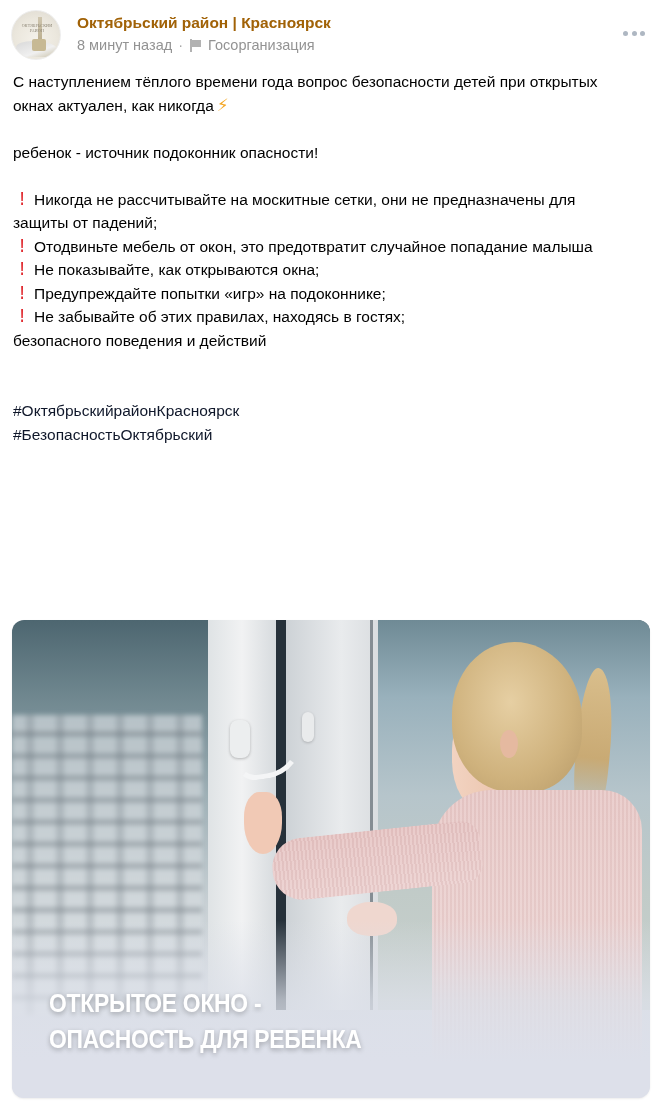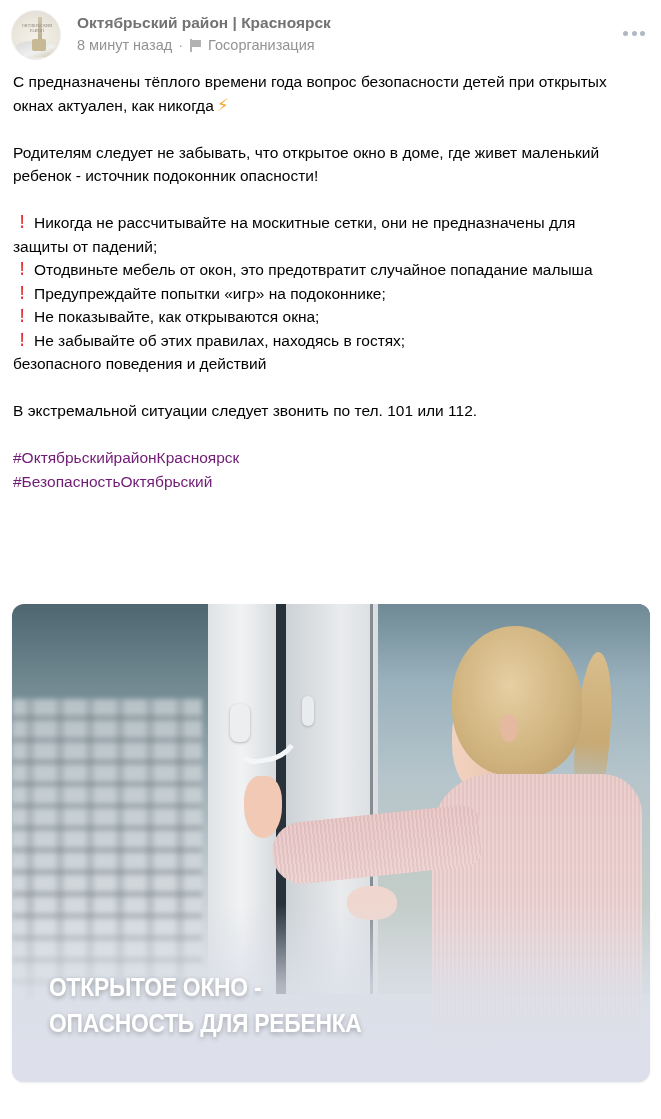--- a/index.html
+++ b/index.html
@@ -31,21 +31,21 @@
       position: absolute; left: 20px; top: 28px; width: 14px; height: 12px;
       background: #c7b994; border-radius: 2px;
     }
     .avatar .av-snow {
       position: absolute; left: 4px; top: 30px; width: 42px; height: 16px;
       background: linear-gradient(160deg, #d8d8d8, #f0f0f0 60%, #c9c1a8);
       border-radius: 40% 60% 10% 10%;
     }
     .group-name {
       position: absolute; left: 77px; top: 14px;
-      font-size: 15.5px; font-weight: bold; color: #737373; white-space: nowrap;
+      font-size: 15.5px; font-weight: bold; color: #a16207; white-space: nowrap;
     }
     .meta { position: absolute; left: 77px; top: 37px; font-size: 14.5px; color: #939393; white-space: nowrap; display: flex; align-items: center; }
     .meta .dot { margin: 0 6px; color: #a8a8a8; }
     .flag-icon { display: inline-block; width: 12px; height: 13px; margin-right: 7px; position: relative; }
     .flag-icon::before { content: ""; position: absolute; left: 1px; top: 0; width: 2px; height: 13px; background: #b2b2b2; }
     .flag-icon::after { content: ""; position: absolute; left: 3px; top: 1px; width: 9px; height: 7px; background: #b2b2b2; }
     .more-button {
       position: absolute; right: 16px; top: 28px; width: 22px; height: 10px;
       display: flex; justify-content: space-between; align-items: center; cursor: pointer;
     }
@@ -53,25 +53,25 @@
 
     
     .post-text {
       position: absolute; left: 13px; top: 70px; width: 636px;
       font-size: 15.5px; line-height: 23.5px; color: #000;
     }
     .post-text p { margin: 0; }
     .post-text .gap { height: 23.5px; }
     .warn { color: #e0262c; font-weight: bold; display: inline-block; width: 14px; text-align: center; margin-left: 2px; margin-right: 5px; font-size: 18px; line-height: 18px; transform: scaleX(0.7); }
     .bolt { color: #f4a623; font-size: 17px; margin-left: 3px; }
-    .hashtag { color: #701a75; text-decoration: none; display: block; }
+    .hashtag { color: #0f172a; text-decoration: none; display: block; }
 
     
     .post-image {
-      position: absolute; left: 12px; top: 604px; width: 638px; height: 478px;
+      position: absolute; left: 12px; top: 620px; width: 638px; height: 478px;
       border-radius: 12px; overflow: hidden;
       background: linear-gradient(180deg, #4d6670 0%, #6d858d 15%, #a0b1b7 38%, #c8d0d4 60%, #d9dde3 80%, #dde0e9 100%);
       box-shadow: 0 1px 2px rgba(0,0,0,0.08);
     }
     .img-buildings {
       position: absolute; left: 0; top: 95px; width: 190px; height: 300px;
       background:
         repeating-linear-gradient(90deg, rgba(255,255,255,0) 0 14px, rgba(90,100,108,0.25) 14px 22px, rgba(255,255,255,0) 22px 30px),
         repeating-linear-gradient(180deg, rgba(255,255,255,0) 0 16px, rgba(80,90,98,0.35) 16px 22px),
         linear-gradient(180deg, #c2cbd0, #dde2e5);
@@ -163,39 +163,37 @@
       <span>Госорганизация</span>
     </div>
     <div class="more-button">
       <span></span>
       <span></span>
       <span></span>
     </div>
   </div>
 
   <div class="post-text">
-    <p><span>С предназначены тёплого времени года вопрос безопасности детей при открытых</span></p>
+    <p><span>С наступлением тёплого времени года вопрос безопасности детей при открытых</span></p>
     <p><span>окнах актуален, как никогда</span><span class="bolt">⚡</span></p>
     <div class="gap"></div>
-    <p><span>Родителям следует не забывать, что открытое окно в доме, где живет маленький</span></p>
     <p><span>ребенок - источник подоконник опасности!</span></p>
     <div class="gap"></div>
 
     <div>
       <p><span class="warn">!</span><span>Никогда не рассчитывайте на москитные сетки, они не предназначены для</span></p>
       <p><span>защиты от падений;</span></p>
       <p><span class="warn">!</span><span>Отодвиньте мебель от окон, это предотвратит случайное попадание малыша</span></p>
+      <p><span class="warn">!</span><span>Не показывайте, как открываются окна;</span></p>
       <p><span class="warn">!</span><span>Предупреждайте попытки «игр» на подоконнике;</span></p>
-      <p><span class="warn">!</span><span>Не показывайте, как открываются окна;</span></p>
       <p><span class="warn">!</span><span>Не забывайте об этих правилах, находясь в гостях;</span></p>
       <p><span>безопасного поведения и действий</span></p>
     </div>
 
     <div class="gap"></div>
-    <p>В экстремальной ситуации следует звонить по тел. 101 или 112.</p>
     <div class="gap"></div>
     <a class="hashtag">#ОктябрьскийрайонКрасноярск</a>
     <a class="hashtag">#БезопасностьОктябрьский</a>
   </div>
 
   <div class="post-image">
     <div class="img-buildings"></div>
     <div class="img-right-window"></div>
     <div class="img-frame-left"></div>
     <div class="img-gap"></div>

